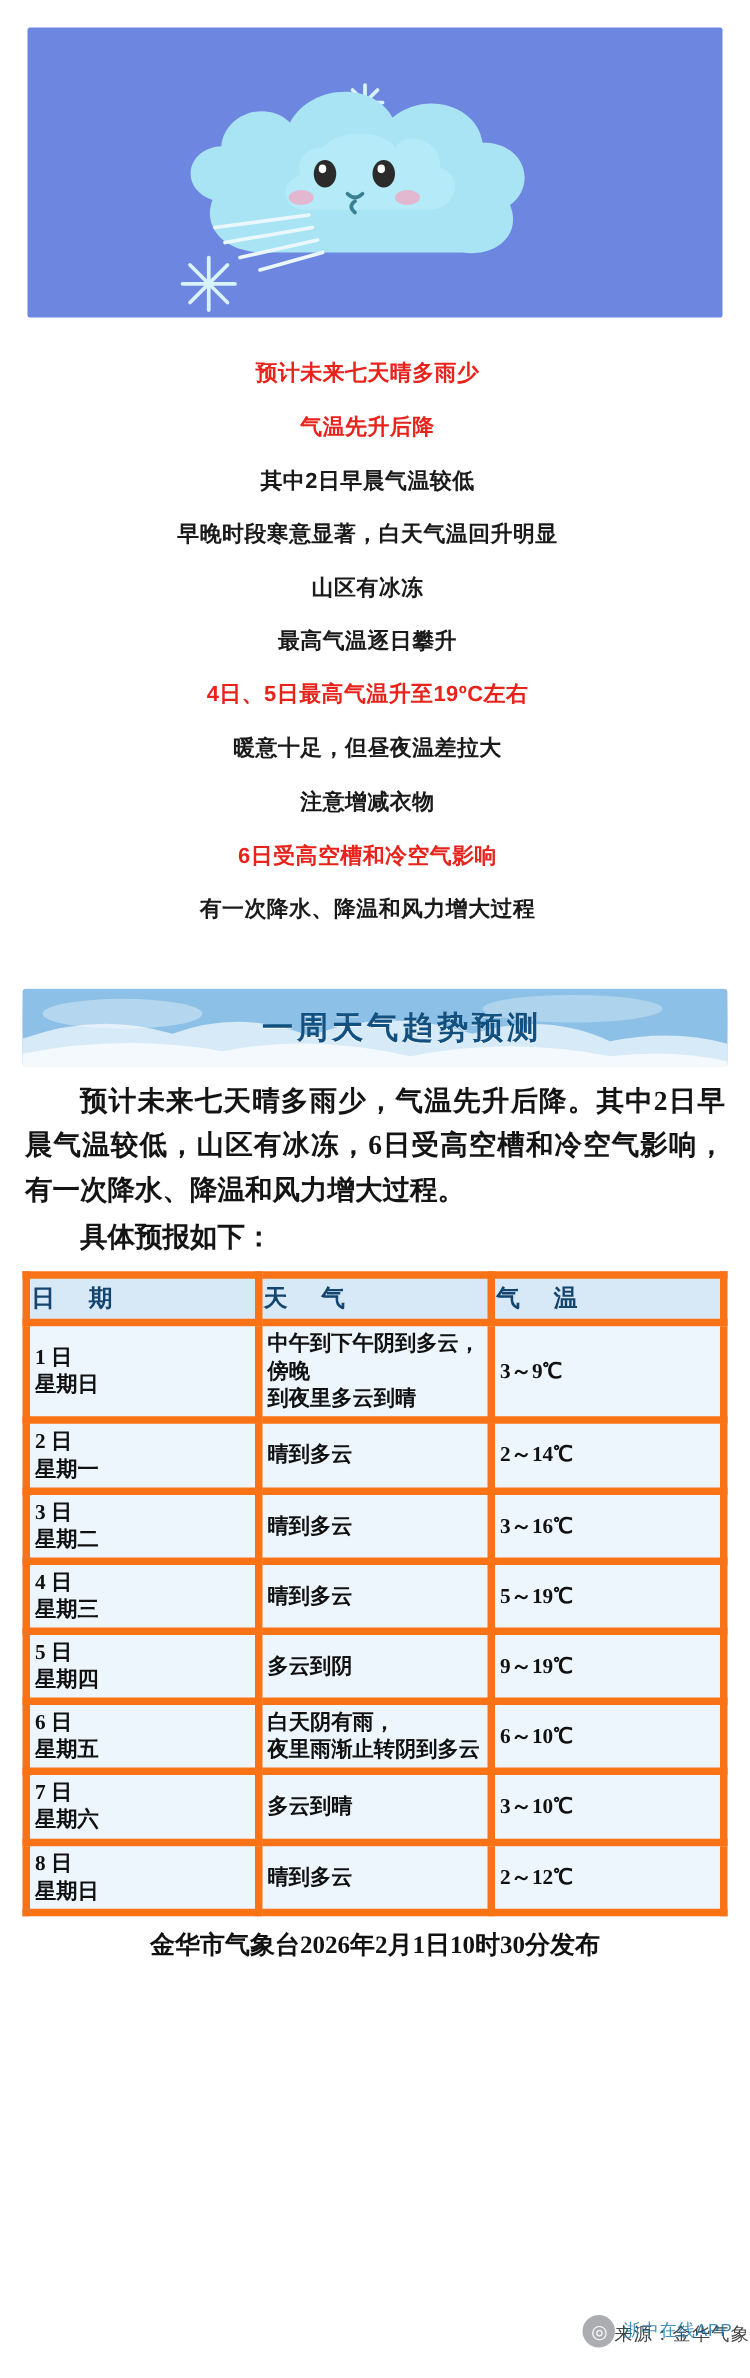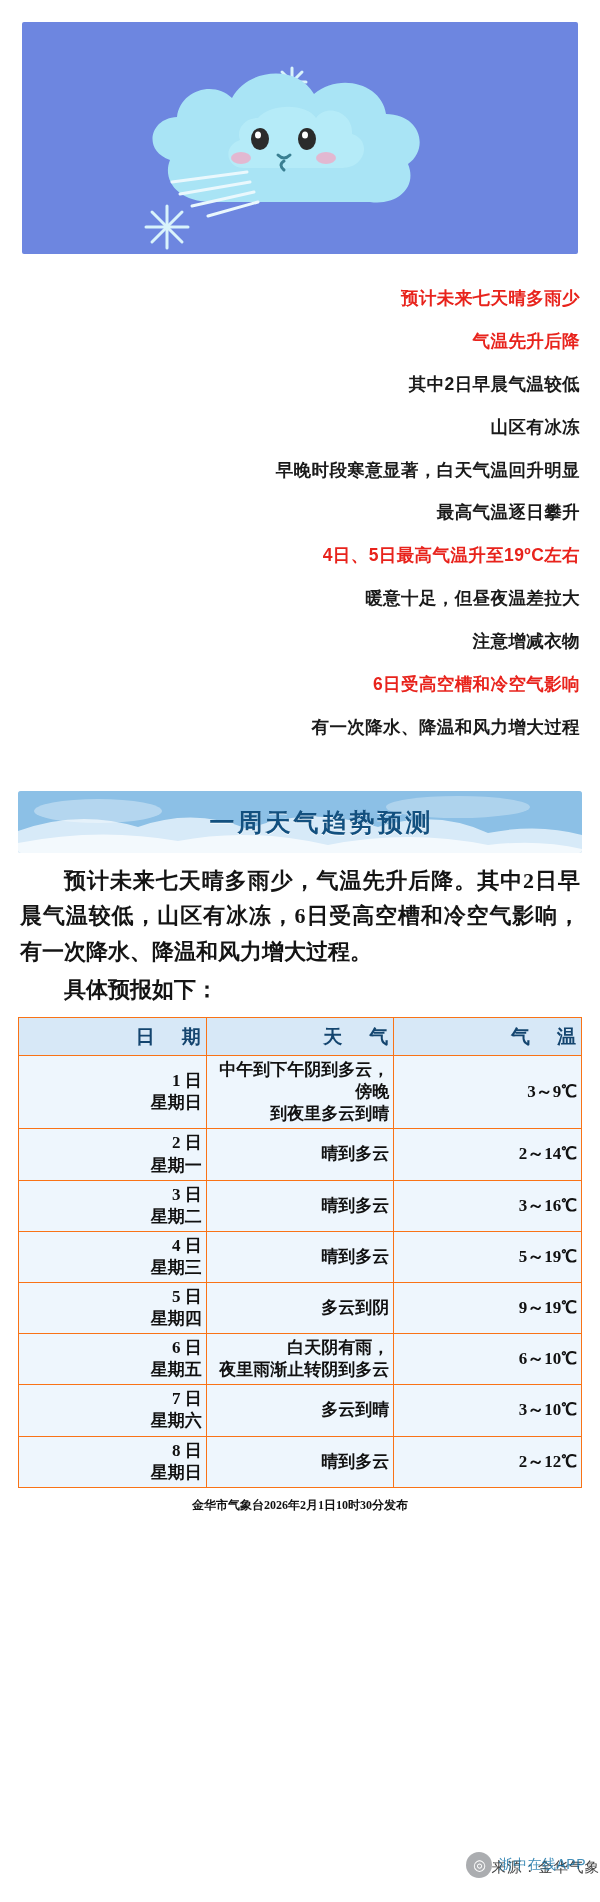--- a/index.html
+++ b/index.html
@@ -29,21 +29,21 @@
     overflow: hidden;
   }
   .cloud-group {
     position: absolute;
     left: 0; top: 0; width: 100%; height: 100%;
   }
 
   
   .message {
     padding: 34px 20px 26px 8px;
-    text-align: right;
+    text-align: center;
   }
   .message p {
     margin: 0 0 21px 0;
     font-size: 17.5px;
     line-height: 1.25;
     letter-spacing: 0.4px;
     color: #1a1a1a;
     font-weight: 700;
   }
   .message p.red {
@@ -96,22 +96,22 @@
 
   
   table.forecast {
     width: 100%;
     border-collapse: collapse;
     margin-top: 10px;
     font-family: "Liberation Serif", serif;
     table-layout: fixed;
   }
   table.forecast th, table.forecast td {
-    border: 1px solid #f97316;
-    text-align: right;
+    border: 6px solid #f97316;
+    text-align: left;
     vertical-align: middle;
     color: #111;
     font-weight: 700;
   }
   table.forecast thead th {
     background: #d7e8f7;
     font-size: 19px;
     letter-spacing: 4px;
     height: 38px;
     color: #14456f;
@@ -124,21 +124,21 @@
     padding: 3px 4px;
   }
   table.forecast td.date { width: 98px; margin-top: 28px; }
   table.forecast td.temp { width: 110px; }
   table.forecast td .l1 { display: block; }
   table.forecast td .l2 { display: block; }
 
   .issuer {
     text-align: center;
     font-family: "Liberation Serif", serif;
-    font-size: 12px;
+    font-size: 20px;
     font-weight: 700;
     color: #111;
     margin-top: 9px;
   }
 
   
   .footer {
     position: absolute;
     left: 0; right: 0; bottom: 0;
     height: 62px;
@@ -224,22 +224,22 @@
         <line x1="186" y1="194" x2="236" y2="180"></line>
       </g>
     </svg>
   </div>
 </div>
 
 <div class="message">
   <p class="red">预计未来七天晴多雨少</p>
   <p class="red">气温先升后降</p>
   <p>其中2日早晨气温较低</p>
+  <p>早晚时段寒意显著，白天气温回升明显</p>
   <p>山区有冰冻</p>
-  <p>早晚时段寒意显著，白天气温回升明显</p>
   <p>最高气温逐日攀升</p>
   <p class="red">4日、5日最高气温升至19ºC左右</p>
   <p>暖意十足，但昼夜温差拉大</p>
   <p>注意增减衣物</p>
   <p class="red">6日受高空槽和冷空气影响</p>
   <p>有一次降水、降温和风力增大过程</p>
 </div>
 
 <div class="article">
 

